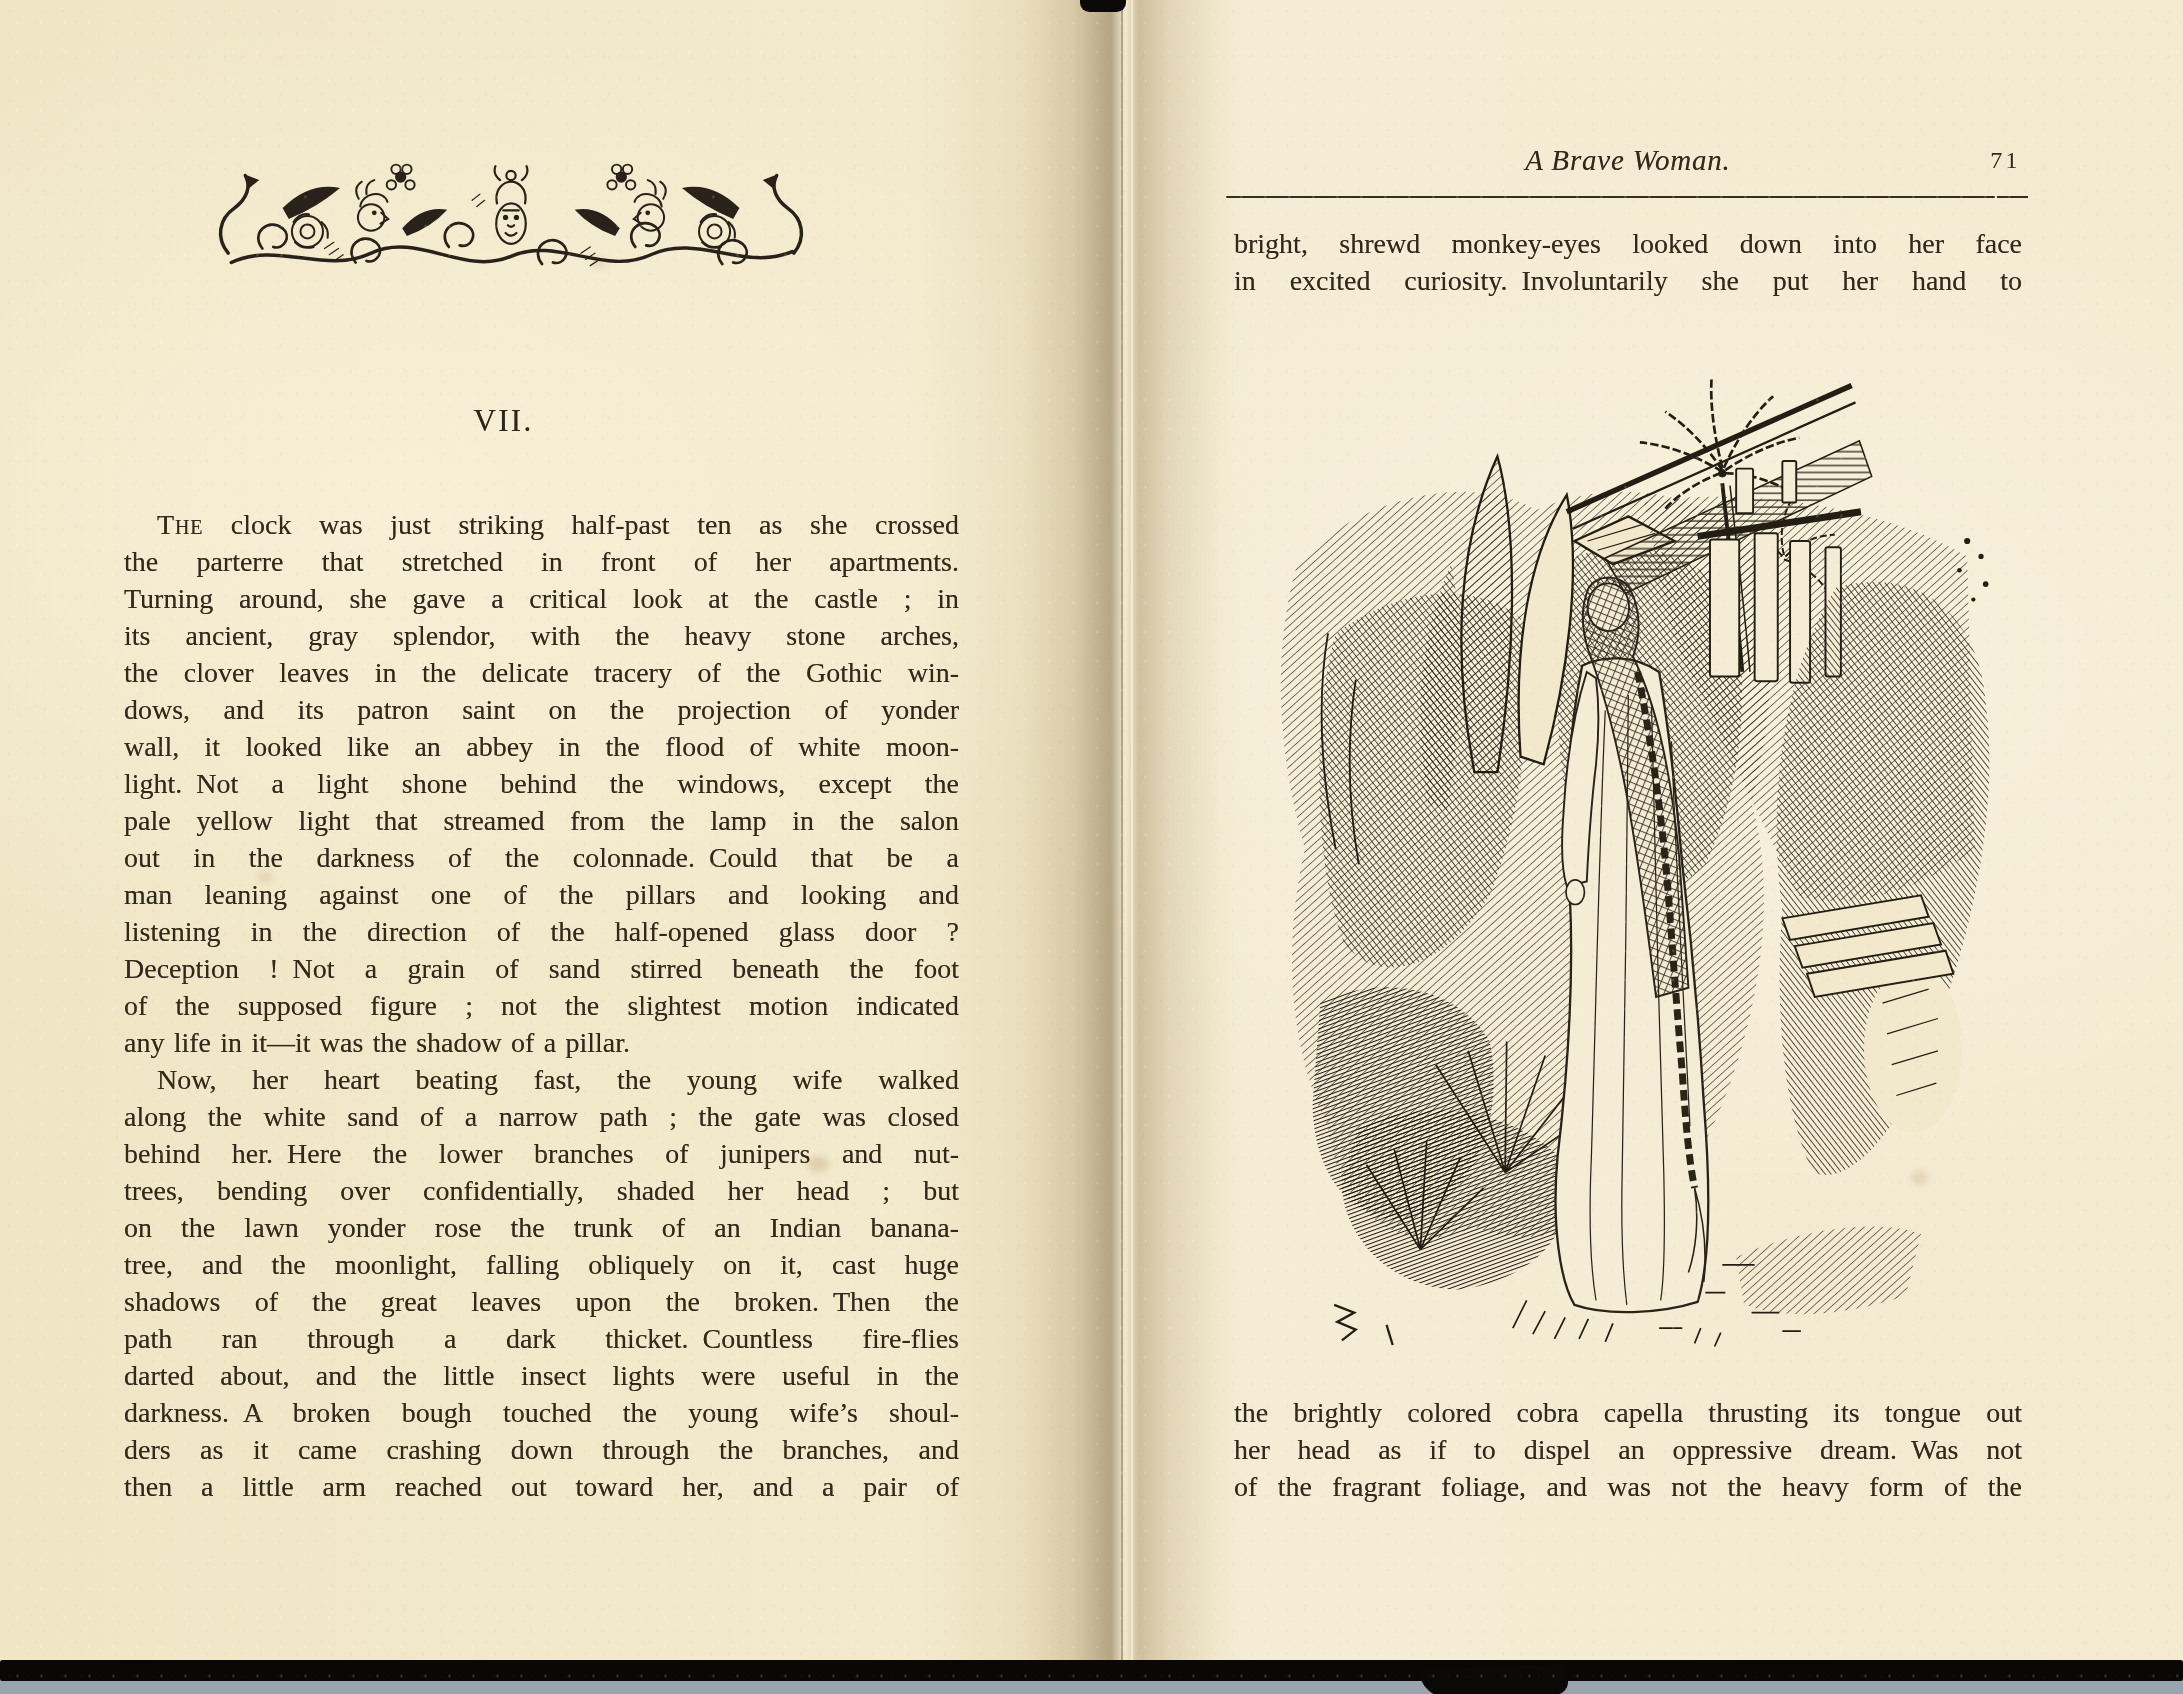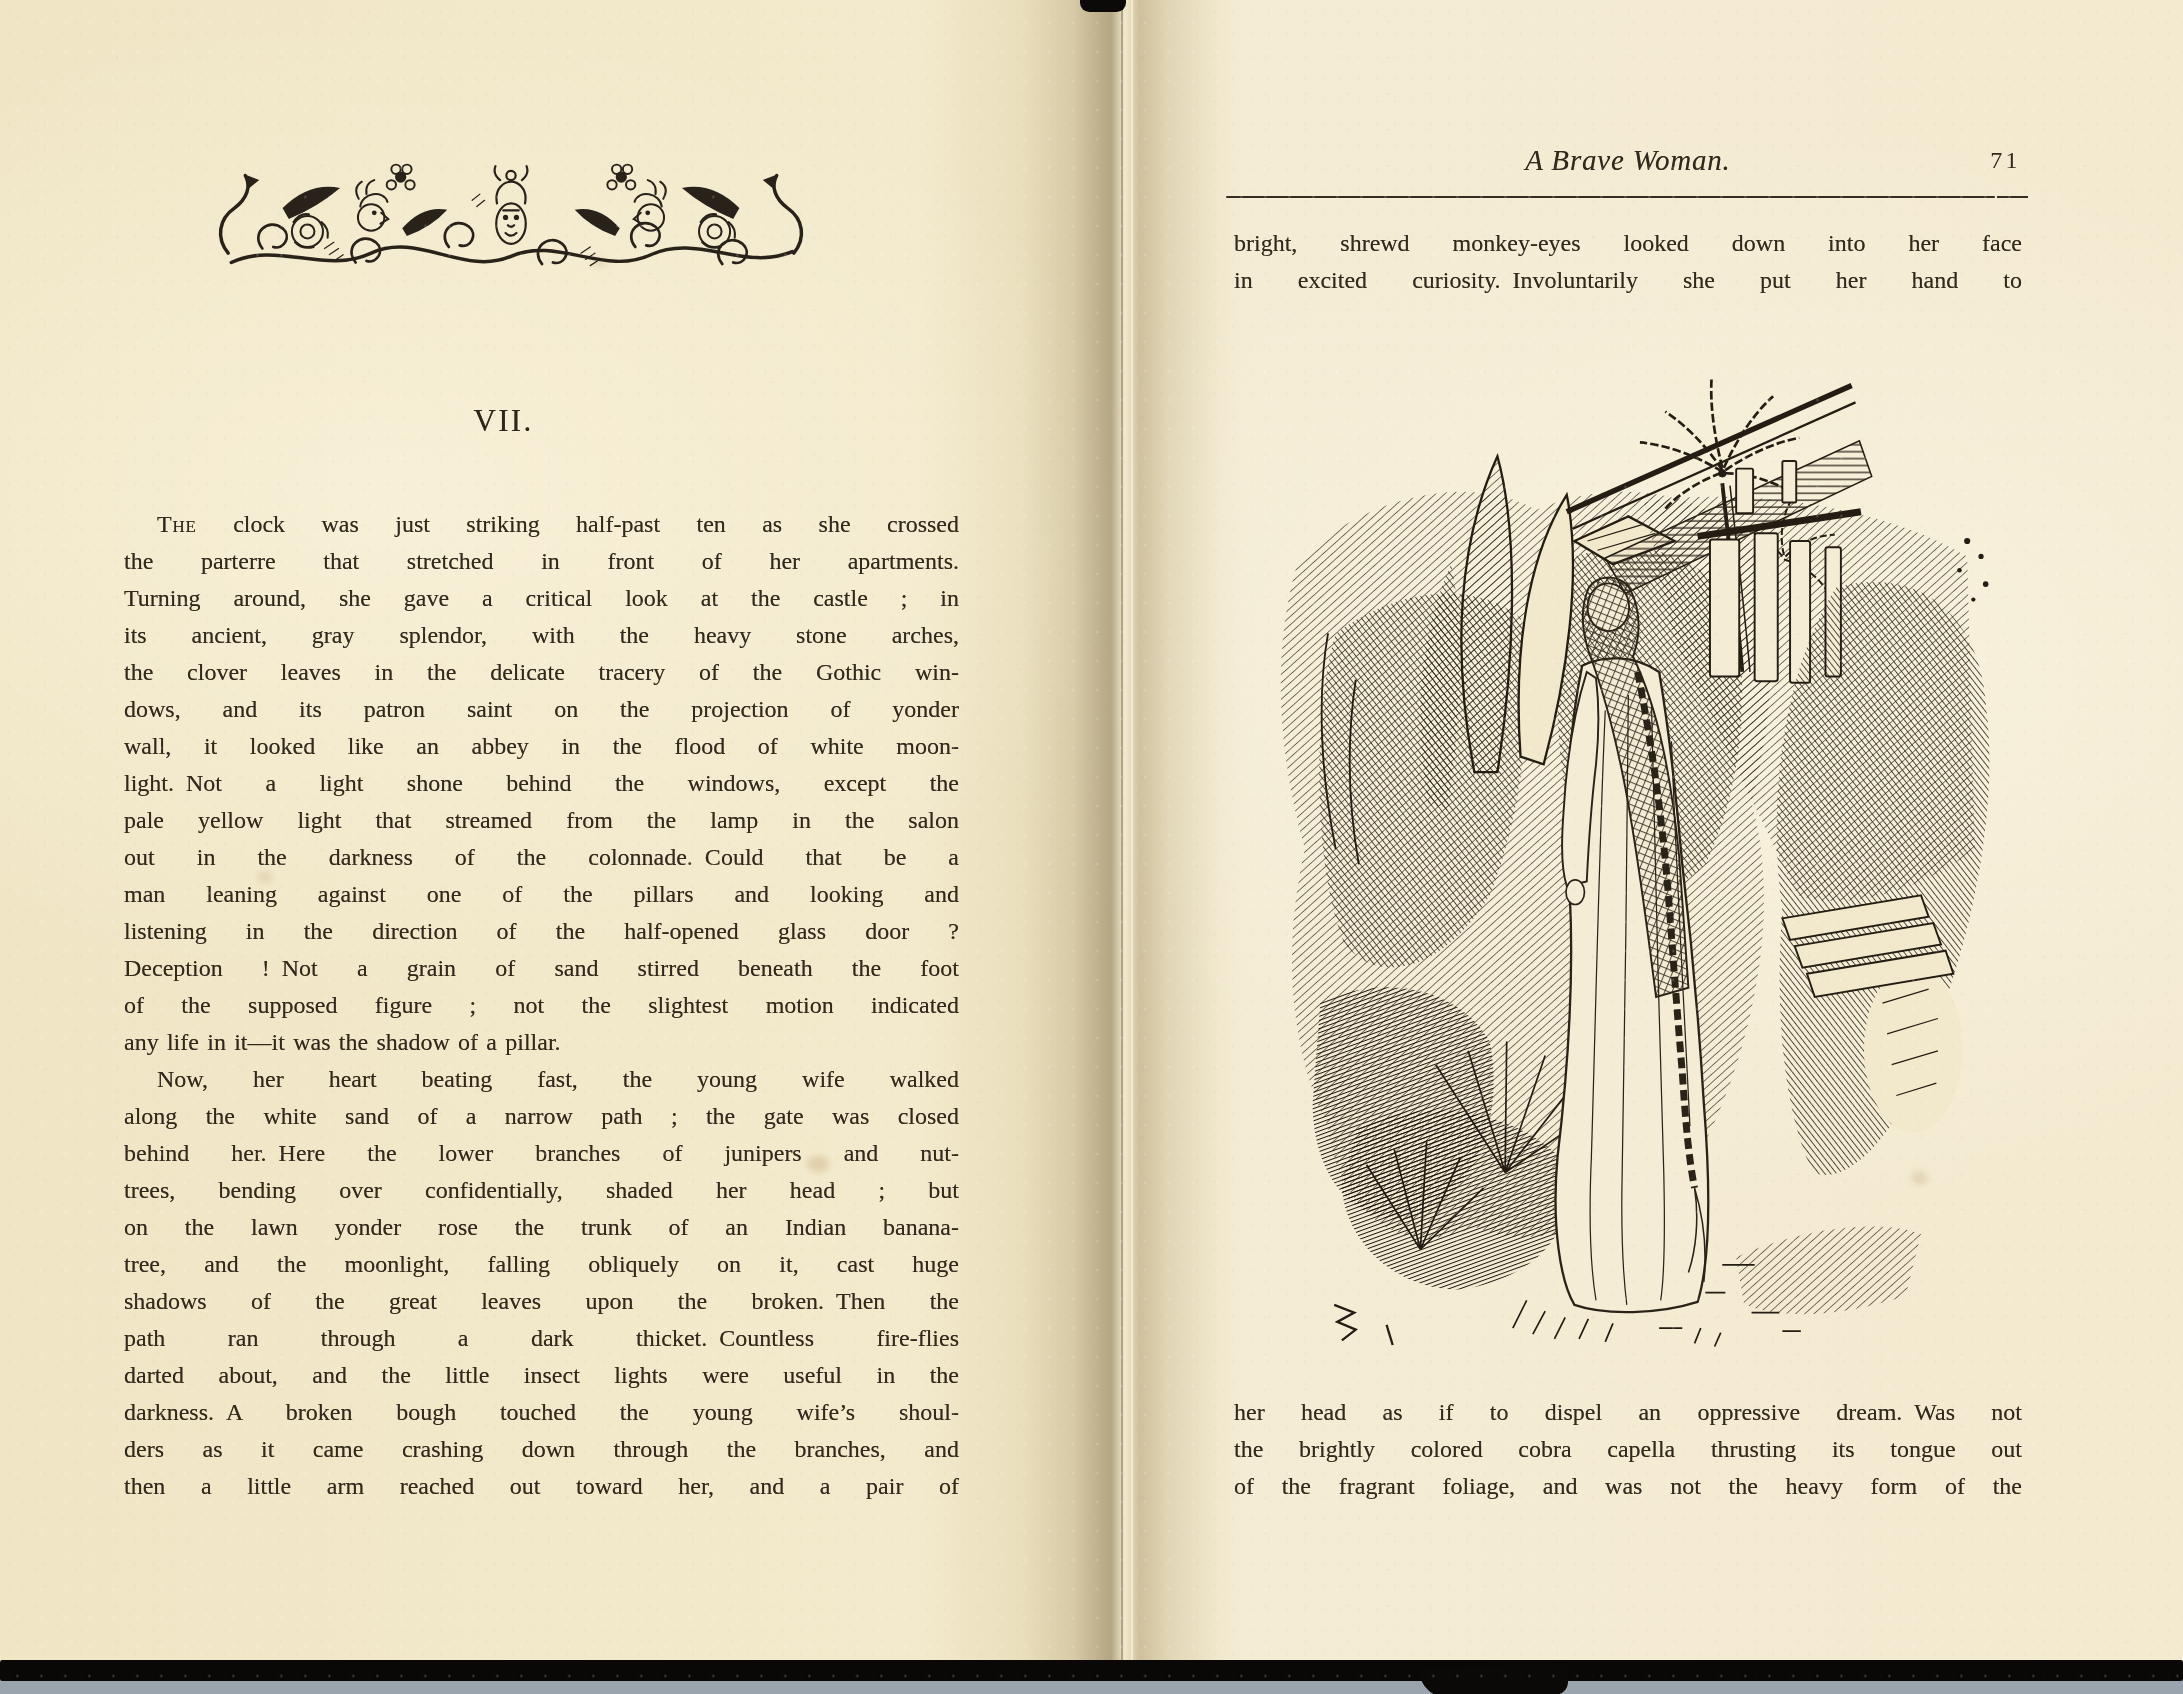--- a/index.html
+++ b/index.html
@@ -26,21 +26,21 @@
             rgba(93,72,41,.07) 74%, rgba(93,72,41,0) 100%);}
   .crease{position:absolute;top:0;height:1663px;width:2.3px;background:rgba(80,60,30,.35);}
   .crease.c2{width:1.5px;background:rgba(255,250,230,.55);}
   .spine-top{position:absolute;left:1080px;top:0;width:46px;height:11.6px;background:#0b0a08;
              border-radius:0 0 9.3px 9.3px;}
   .book-edge{position:absolute;left:0;top:1660px;width:2183px;height:21px;background:#090806;border-radius:2.3px;}
   .bookmark{position:absolute;left:1419px;top:1666px;width:149px;height:31px;background:#0a0907;
             border-radius:0 0 23px 54px;transform:rotate(-2deg);}
   .spot{position:absolute;border-radius:50%;filter:blur(3.1px);}
   
-  .textblock{position:absolute;color:#32291d;font-size:24px;line-height:37px;
+  .textblock{position:absolute;color:#32291d;font-size:28px;line-height:37px;
              word-spacing:2.3px;text-shadow:0 0 0.5px rgba(50,40,25,.55);}
   .line{text-align:justify;text-align-last:justify;}
   .line.short-last{text-align-last:left;}
   .first-line{padding-left:0;}
   .first-line .indent{display:inline-block;width:33px;}
   .para2 .line:first-child{text-indent:33px;}
   .smallcaps{font-variant:small-caps;letter-spacing:0.8px;}
   
   .ornament{position:absolute;left:208px;top:153px;width:606px;height:132px;}
   .chapter-heading{position:absolute;left:124px;top:397px;width:759px;text-align:center;
@@ -318,22 +318,22 @@
       <ellipse cx="474" cy="386" rx="27" ry="31" fill="#f4ecd4" stroke-width="2.5"></ellipse>
 
       <path d="M448,362 C458,342 494,342 504,366 C516,392 516,424 506,450 C540,520 556,610 566,710 C570,770 574,830 578,880 L536,892 C524,800 512,700 494,610 C480,540 462,480 450,448 C438,414 438,386 448,362 Z" fill="url(#pdx)" stroke-width="2.5"></path>
 
       <path d="M512,470 C530,560 544,660 552,760 C558,840 564,920 570,990 C574,1050 578,1100 586,1140" stroke-width="9" stroke-dasharray="14 7"></path>
       <path d="M586,1140 C592,1180 588,1220 578,1250 M586,1140 C598,1180 602,1224 598,1262" stroke-width="2"></path>
     </g>
   </svg>
 
   <div class="textblock right-bottom">
+      <div class="line">the brightly colored cobra capella thrusting its tongue out</div>
       <div class="line">her head as if to dispel an oppressive dream. Was not</div>
-      <div class="line">the brightly colored cobra capella thrusting its tongue out</div>
       <div class="line">of the fragrant foliage, and was not the heavy form of the</div>
     </div>
 
   <div class="book-edge"></div>
   <div class="bookmark"></div>
   <div class="grain"></div>
 </div>
 
 
 </body></html>

